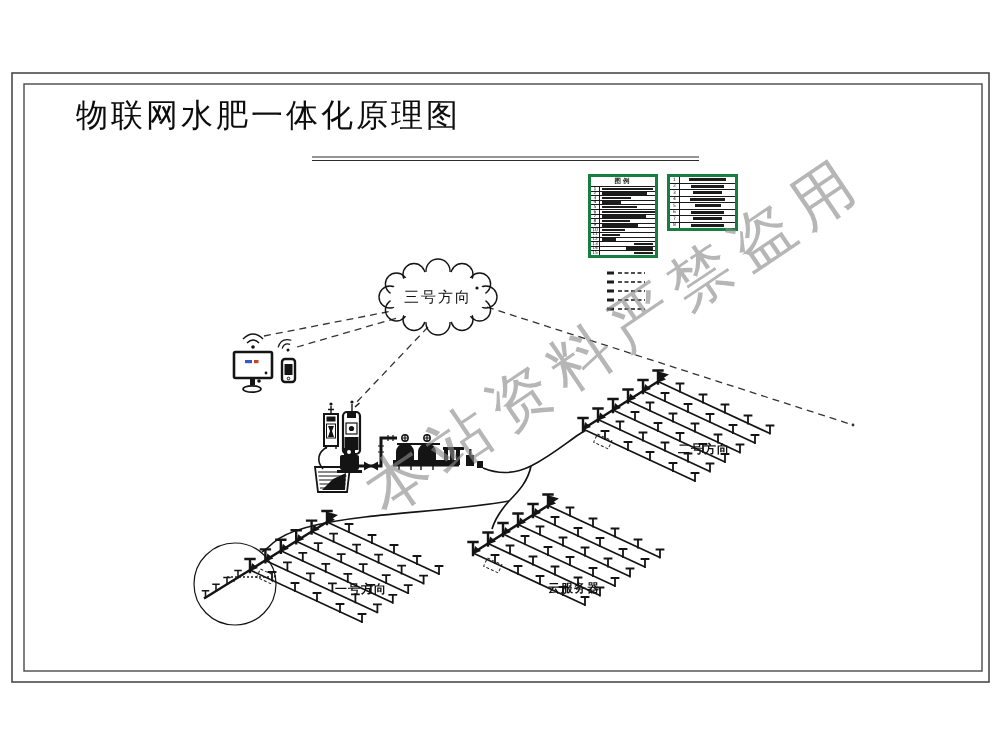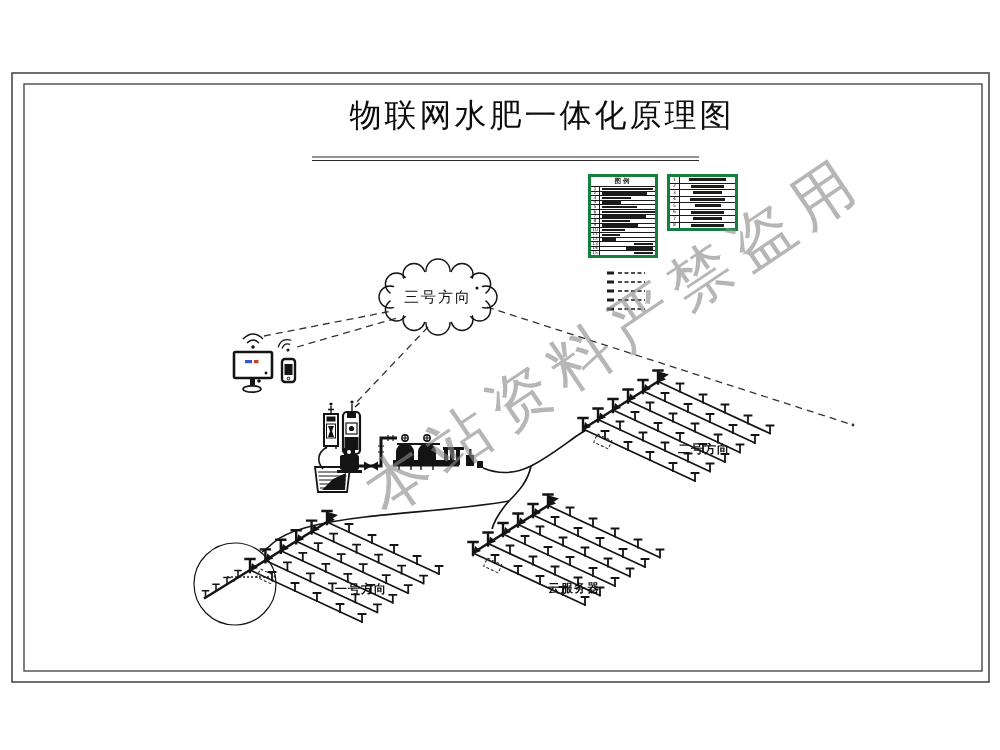--- a/index.html
+++ b/index.html
@@ -15,21 +15,21 @@
   .s20{stroke:#141414;stroke-width:2;fill:none}
   .s22{stroke:#141414;stroke-width:2.2;fill:none}
   .s24{stroke:#141414;stroke-width:2.4;fill:none}
   .s26{stroke:#141414;stroke-width:2.6;fill:none}
   .s30{stroke:#141414;stroke-width:3;fill:none}
   .pipe{stroke:#141414;stroke-width:1.7;fill:none}
   .dash{stroke:#333;stroke-width:1.3;stroke-dasharray:7 5;fill:none}
   .dashrect{stroke:#222;stroke-width:1;stroke-dasharray:3 2;fill:none}
   .frame{fill:none;stroke:#4a4a4a;stroke-width:1.6}
 
-  .title{position:absolute;top:94px;left:40px;right:0;text-align:center;
+  .title{position:absolute;top:94px;left:32px;right:0;text-align:left;
          font-size:32px;letter-spacing:3px;color:#0d0d0d;padding-left:44px;}
   .cloud-label{position:absolute;left:404px;top:288px;font-size:15px;letter-spacing:2px;color:#111;}
   .field-label{position:absolute;font-size:12px;font-weight:700;letter-spacing:1px;color:#111;}
   .fl1{left:335px;top:581px}
   .fl2{left:548px;top:580px}
   .fl3{left:678px;top:441px}
 
   
   .lgd{position:absolute;border:3px solid #15803d;display:flex;flex-direction:column;
        box-sizing:border-box;background:transparent;}

